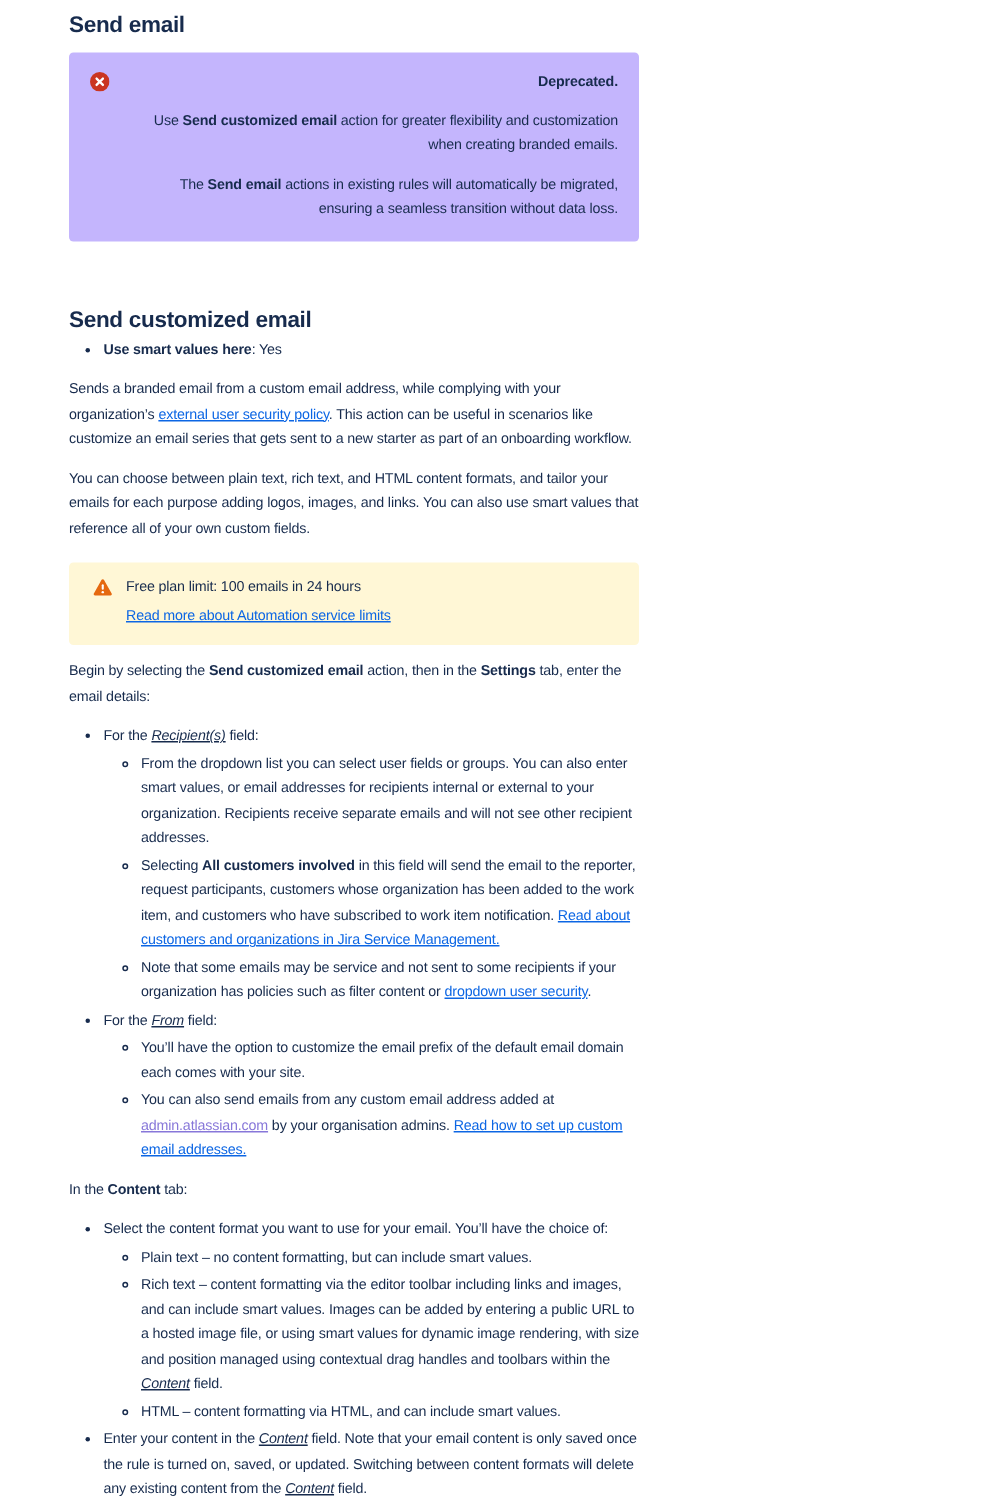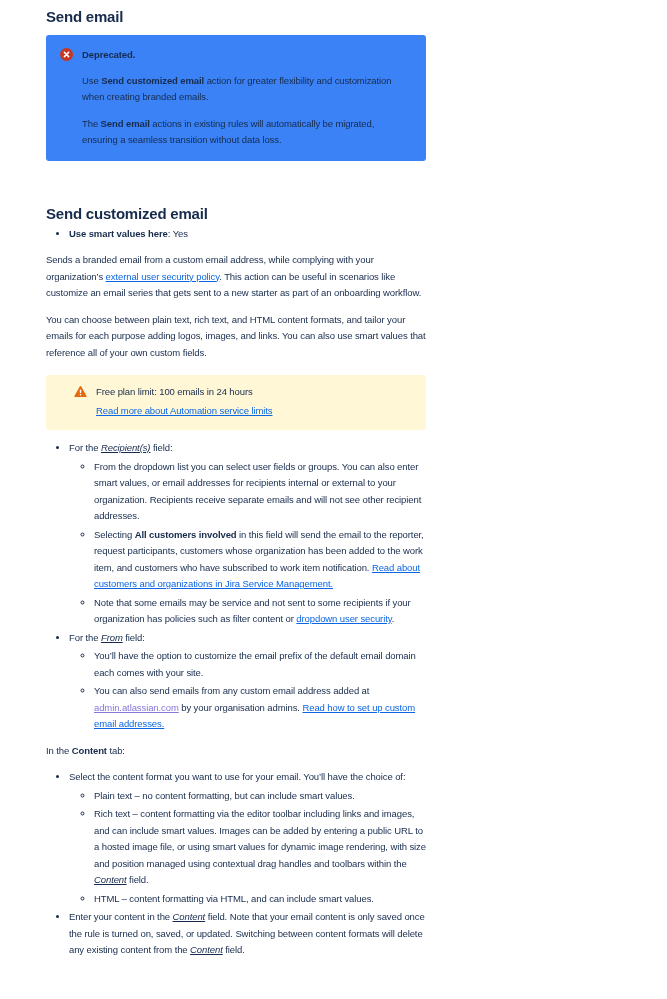--- a/index.html
+++ b/index.html
@@ -15,22 +15,22 @@
     margin:0 0 9px 0;letter-spacing:-0.2px;
   }
   h2.sec.spaced{margin-top:43px;margin-bottom:3px;}
   p.para{margin:10px 0;}
   .b{font-weight:700;}
   .i{font-style:italic;text-decoration:underline;}
   a.lnk{color:#0C66E4;text-decoration:underline;cursor:pointer;}
   a.lnk.visited{color:#8777D9;}
   
   .panel{display:flex;align-items:flex-start;gap:9px;border-radius:3px;padding:12px 14px;margin:8px 0 0 0;}
-  .panel.error{background:#3b82f6;}
-  .panel.warning{background:#FFF7D6;margin:14px 0 10px 0;padding:9px 28px;}
+  .panel.error{background:#c4b5fd;text-align:right;}
+  .panel.warning{background:#FFF7D6;margin:14px 0 10px 0;padding:9px 16px;}
   .picon{flex:0 0 auto;display:inline-flex;margin-top:1px;}
   .pbody{flex:1 1 auto;}
   .ptitle{display:block;font-weight:700;margin:0 0 9px 0;}
   .panel p{margin:0 0 10px 0;}
   .panel p:last-child{margin-bottom:0;}
   .panel.warning p{margin:0 0 2px 0;}
   
   ul.l1{margin:3px 0 10px 0;padding-left:23px;list-style-type:disc;}
   ul.l2{margin:2px 0 2px 0;padding-left:25px;list-style-type:circle;}
   ul li{margin:2px 0;}
@@ -65,20 +65,21 @@
           <path d="M7.06 1.9 L0.7 13.1 a1.1 1.1 0 0 0 0.95 1.65 h12.7 a1.1 1.1 0 0 0 0.95-1.65 L8.94 1.9 a1.1 1.1 0 0 0 -1.88 0 z" fill="#E56910"></path>
           <rect x="7.15" y="5.6" width="1.7" height="4.4" rx="0.85" fill="#fff"></rect>
           <circle cx="8" cy="12" r="1" fill="#fff"></circle>
         </svg>
       </span>
       <div class="pbody">
         <p><span>Free plan limit: 100 emails in 24 hours</span></p>
         <p><a href="#" class="lnk">Read more about Automation service limits</a></p>
       </div>
     </div>
+    <p class="para"><span>Begin by selecting the </span><span class="b">Send customized email</span><span> action, then in the </span><span class="b">Settings</span><span> tab, enter the email details:</span></p>
     <ul class="l1">
       <li><span>For the </span><span class="i">Recipient(s)</span><span> field:</span><ul class="l2">
           <li><span>From the dropdown list you can select user fields or groups. You can also enter smart values, or email addresses for recipients internal or external to your organization. Recipients receive separate emails and will not see other recipient addresses.</span></li>
           <li><span>Selecting </span><span class="b">All customers involved</span><span> in this field will send the email to the reporter, request participants, customers whose organization has been added to the work item, and customers who have subscribed to work item notification. </span><a href="#" class="lnk">Read about customers and organizations in Jira Service Management.</a></li>
           <li><span>Note that some emails may be service and not sent to some recipients if your organization has policies such as filter content or </span><a href="#" class="lnk">dropdown user security</a><span>.</span></li>
         </ul></li>
       <li><span>For the </span><span class="i">From</span><span> field:</span><ul class="l2">
           <li><span>You’ll have the option to customize the email prefix of the default email domain each comes with your site.</span></li>
           <li><span>You can also send emails from any custom email address added at </span><a href="#" class="lnk visited">admin.atlassian.com</a><span> by your organisation admins. </span><a href="#" class="lnk">Read how to set up custom email addresses.</a></li>
         </ul></li>

